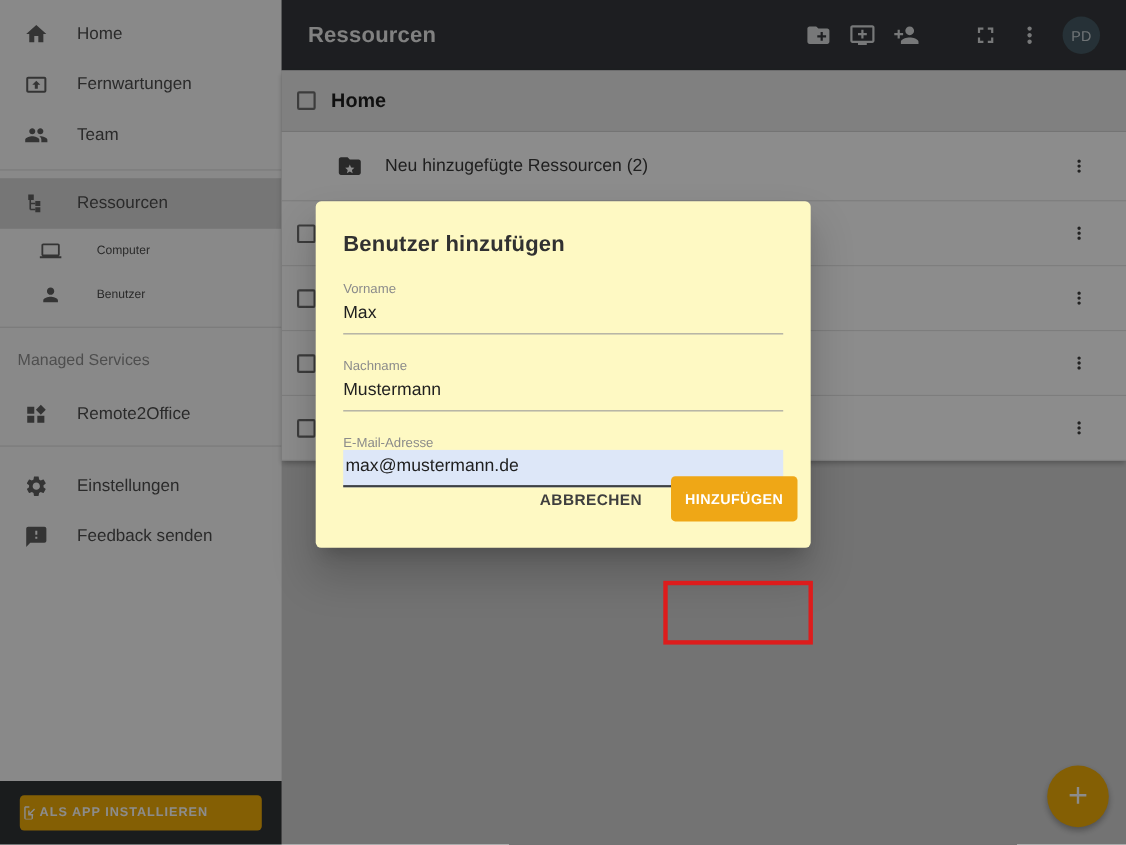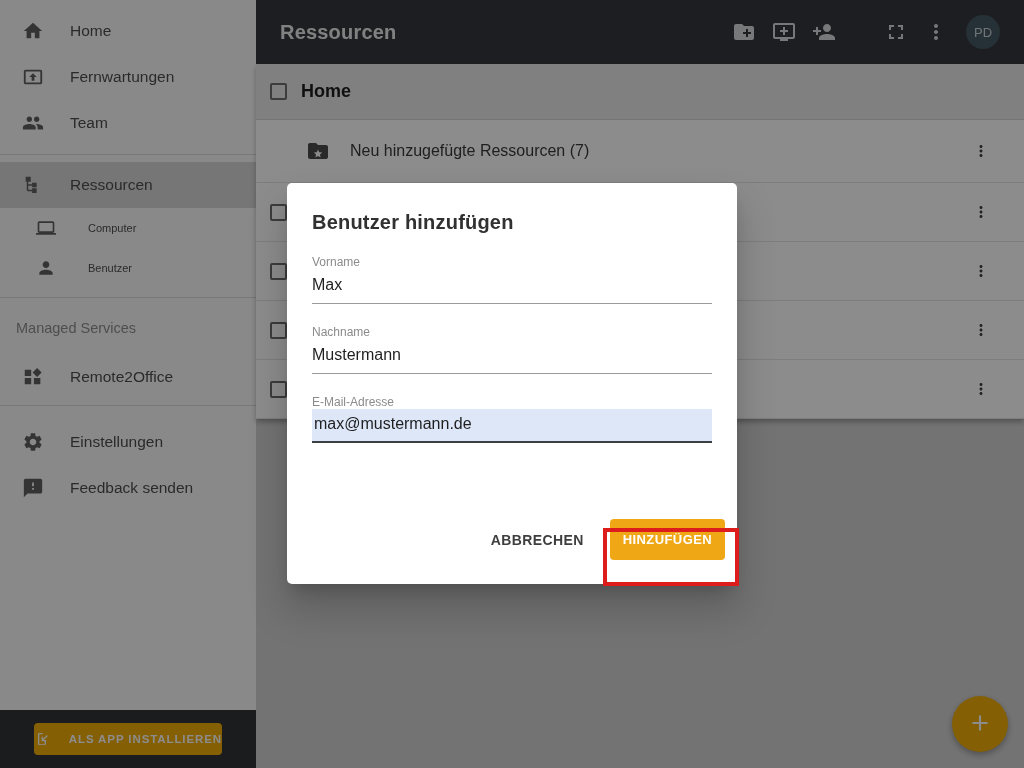--- a/index.html
+++ b/index.html
@@ -21,21 +21,21 @@
   .nav-item.child .nicon { width:20px; height:20px; flex:0 0 20px; }
   .nav-item.child .nlabel { font-size:11px;text-align:center; }
   .sdivider { height:1px; background:#dcdcdc; }
   .sdivider.m8 { margin-top:8px; }
   .sdivider.m9 { margin-top:9px; }
   .sdivider.m5 { margin-top:5px; }
   .section-label { height:40px; padding:22px 16px 0 16px; color:#8f8f8f; font-size:14.5px; }
   .mt16 { margin-top:16px; }
   .mt13 { margin-top:13px; }
   .side-footer { flex:0 0 58px; background:#303336; display:flex; align-items:center; justify-content:center; }
-  .install-btn { width:188px; height:32px; background:#f0ad08; border:none; border-radius:4px; color:#fff; font-weight:bold; font-size:11.5px; letter-spacing:.9px; display:flex; align-items:center; justify-content:space-between; gap:2px; cursor:pointer; font-family:inherit; }
+  .install-btn { width:220px; height:32px; background:#f0ad08; border:none; border-radius:4px; color:#fff; font-weight:bold; font-size:11.5px; letter-spacing:.9px; display:flex; align-items:center; justify-content:flex-start; gap:2px; cursor:pointer; font-family:inherit; }
   .install-btn .bicon { width:16px; height:16px; color:#fff; }
 
   
   .main { position:absolute; left:256px; top:0; width:768px; height:768px; }
   .topbar { height:64px; background:#35383c; display:flex; align-items:center; padding:0 24px; }
   .topbar-title { color:#ececec; font-size:20px; font-weight:bold; letter-spacing:.2px; }
   .topbar-actions { margin-left:auto; display:flex; align-items:center; }
   .icon-btn { width:24px; height:24px; color:#d9dbdc; margin-left:16px; background:none; border:none; cursor:pointer; padding:0; }
   .icon-btn svg { width:24px; height:24px; display:block; }
   .icon-btn.gap-big { margin-left:48px; }
@@ -51,21 +51,21 @@
   .row-icon { width:24px; height:24px; color:#4b4b4b; flex:0 0 24px; }
   .row-title { font-size:16px; color:#3a3a3a; margin-left:20px; }
   .dots-btn { margin-left:auto; width:18px; height:20px; color:#3f3f3f; background:none; border:none; cursor:pointer; padding:0; }
   .dots-btn svg { width:18px; height:20px; display:block; }
 
   .fab { position:absolute; right:16px; bottom:16px; width:56px; height:56px; border-radius:50%; background:#f0ad08; border:none; cursor:pointer; box-shadow:0 3px 6px rgba(0,0,0,.3); color:#fff; display:flex; align-items:center; justify-content:center; }
   .fab svg { width:26px; height:26px; }
 
   
   .overlay { position:absolute; inset:0; background:rgba(0,0,0,.45); z-index:50; }
-  .modal { position:absolute; left:287px; top:183px; width:450px; height:401px; background:#ffffff; border-radius:5px; z-index:60; padding:28px 25px 12px; box-shadow:0 11px 15px -7px rgba(0,0,0,.2), 0 24px 38px 3px rgba(0,0,0,.18); }
+  .modal { position:absolute; left:287px; top:183px; width:450px; height:315px; background:#fef9c3; border-radius:5px; z-index:60; padding:28px 25px 12px; box-shadow:0 11px 15px -7px rgba(0,0,0,.2), 0 24px 38px 3px rgba(0,0,0,.18); }
   .modal-title { font-size:20px; font-weight:bold; color:#313131; letter-spacing:.2px; }
   .field { margin-top:21px; }
   .field-label { font-size:12px; color:#8b8b8b; }
   .field-value { font-size:16px; color:#1f1f1f; padding:7px 0 9px; border-bottom:1px solid #9b9b9b; cursor:text; }
   .field.email .field-value { background:#dde7f8; border-bottom:2px solid #3c4043; padding:6px 2px 8px; }
   .cb-row { margin-top:32px; display:flex; align-items:center; gap:16px; padding-left:2px; }
   .modal-checkbox { width:18px; height:18px; background:#a6a6a6; border-radius:2px; display:flex; align-items:center; justify-content:center; cursor:pointer; flex:0 0 18px; }
   .modal-checkbox svg { width:14px; height:14px; }
   .cb-label { font-size:14.5px; color:#2b2b2b; }
   .actions { position:absolute; right:12px; bottom:24px; display:flex; align-items:center; gap:22px; }
@@ -199,21 +199,21 @@
       <div class="group-header">
         <span class="checkbox"></span>
         <span class="group-title">Home</span>
       </div>
 
       <div class="row first">
         <span class="row-icon"><svg viewBox="0 0 24 24">
               <path fill="currentColor" d="M10 4H4c-1.1 0-2 .9-2 2v12c0 1.1.9 2 2 2h16c1.1 0 2-.9 2-2V8c0-1.1-.9-2-2-2h-8l-2-2z"></path>
               <path fill="#ffffff" d="M12 16.9l-2.6 1.58.69-2.96-2.3-1.99 3.03-.26L12 10.48l1.18 2.79 3.03.26-2.3 1.99.69 2.96z"></path>
             </svg></span>
-        <span class="row-title">Neu hinzugefügte Ressourcen (7)</span>
+        <span class="row-title">Neu hinzugefügte Ressourcen (2)</span>
         <button class="dots-btn">
             <svg viewBox="0 0 24 24" fill="currentColor">
               <path d="M12 8c1.1 0 2-.9 2-2s-.9-2-2-2-2 .9-2 2 .9 2 2 2zm0 2c-1.1 0-2 .9-2 2s.9 2 2 2 2-.9 2-2-.9-2-2-2zm0 6c-1.1 0-2 .9-2 2s.9 2 2 2 2-.9 2-2-.9-2-2-2z"></path>
             </svg>
           </button>
       </div>
 
       <div class="row rest">
         <span class="checkbox"></span>
         <button class="dots-btn">

